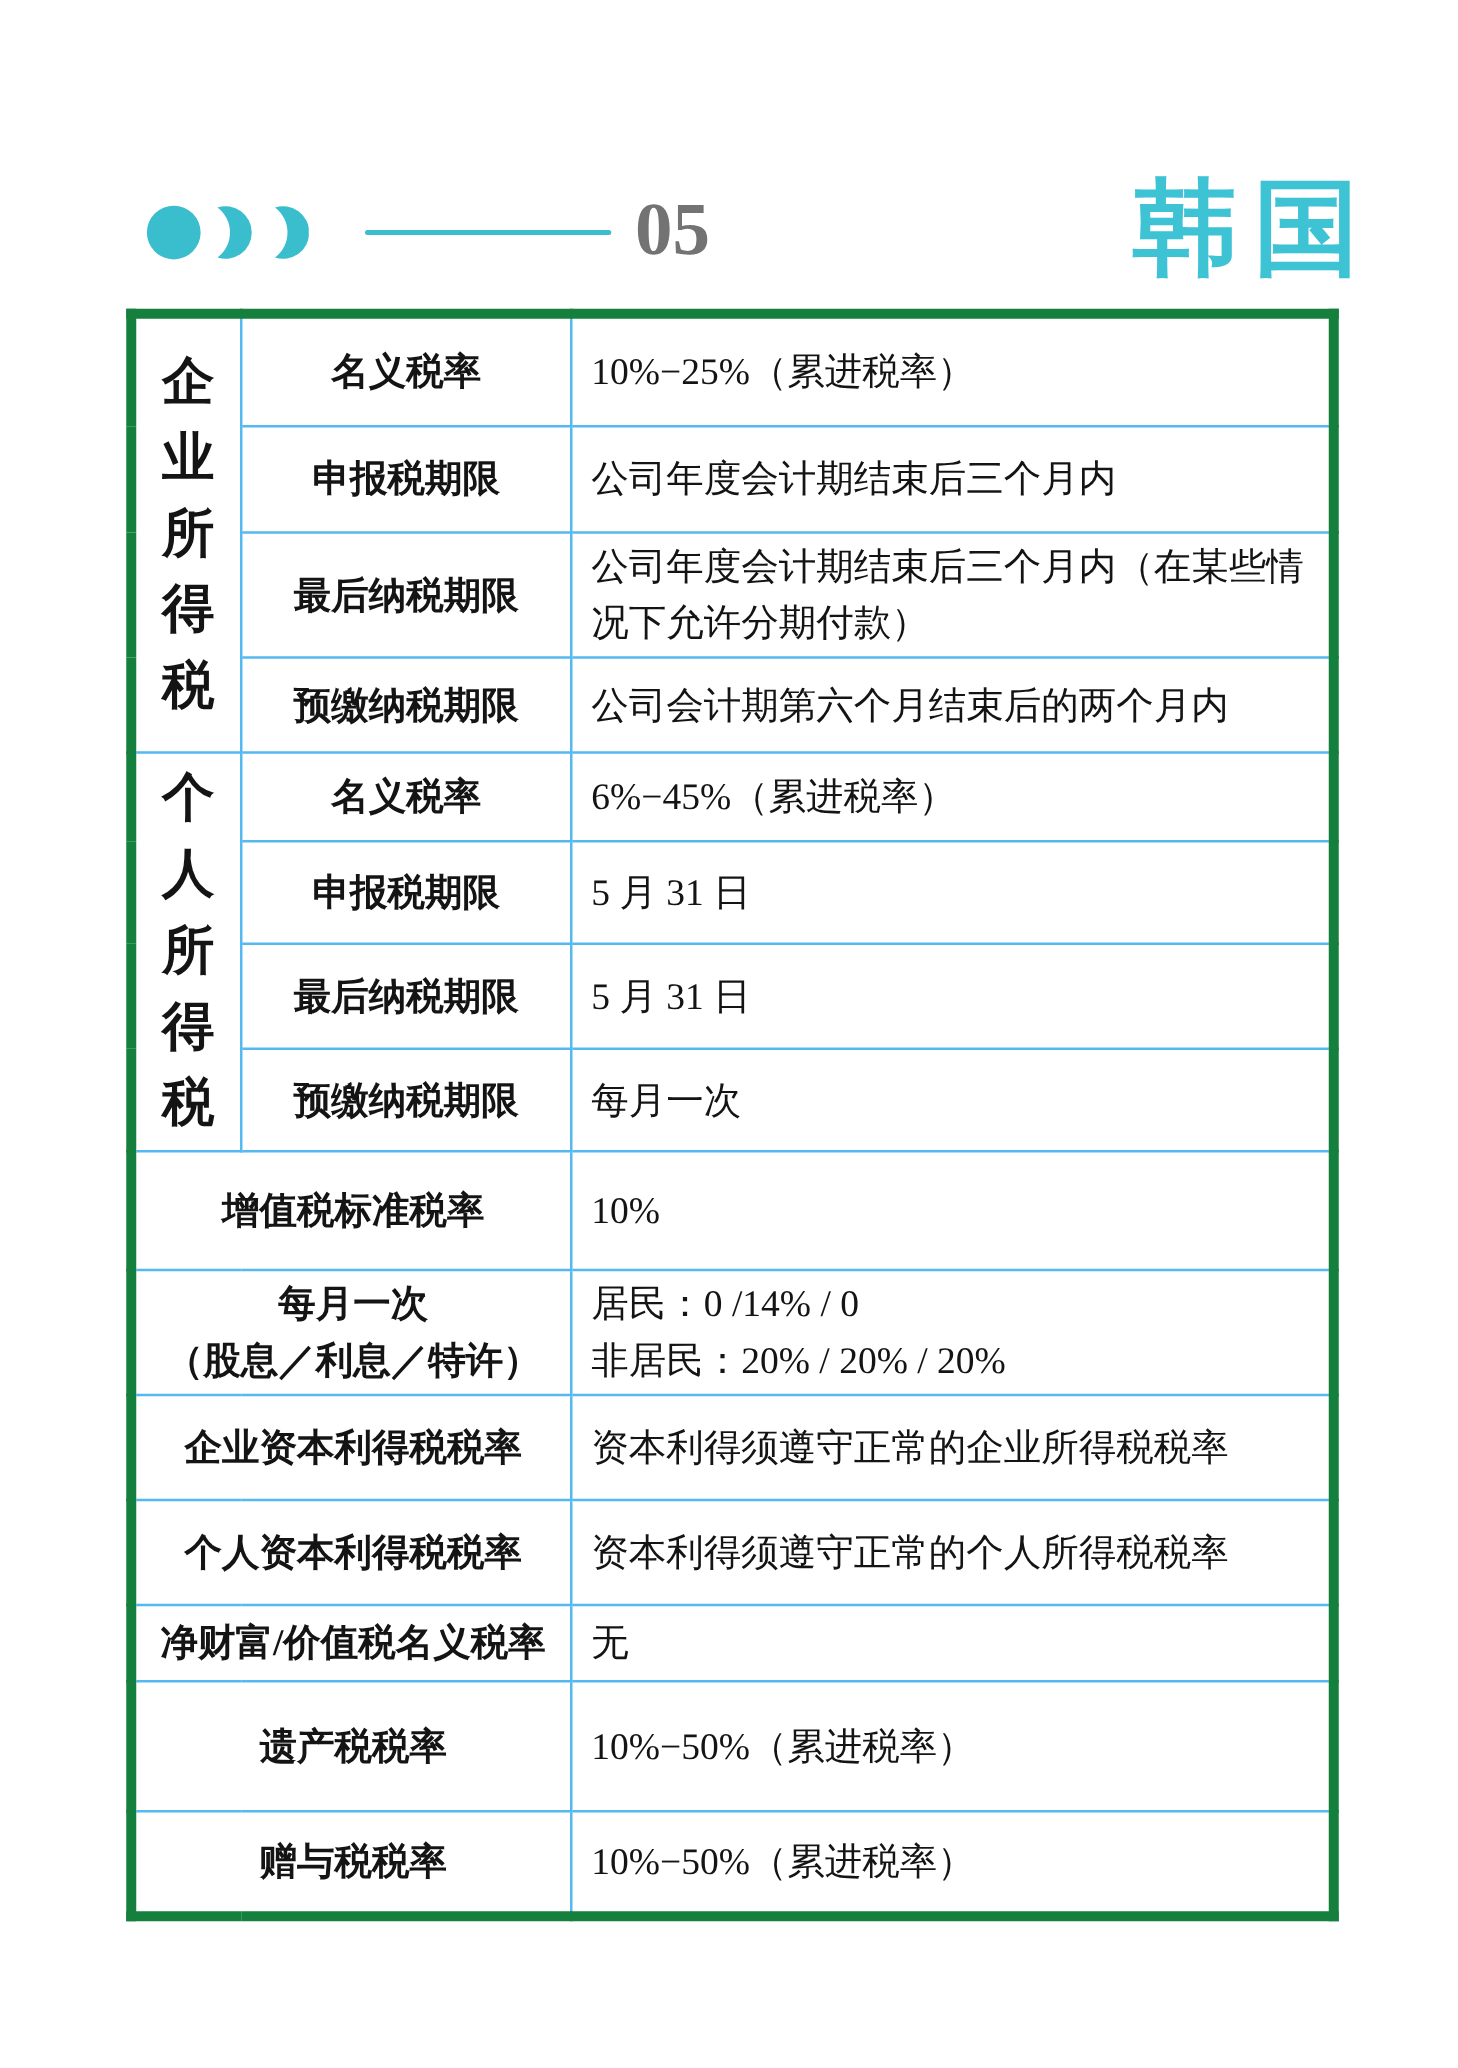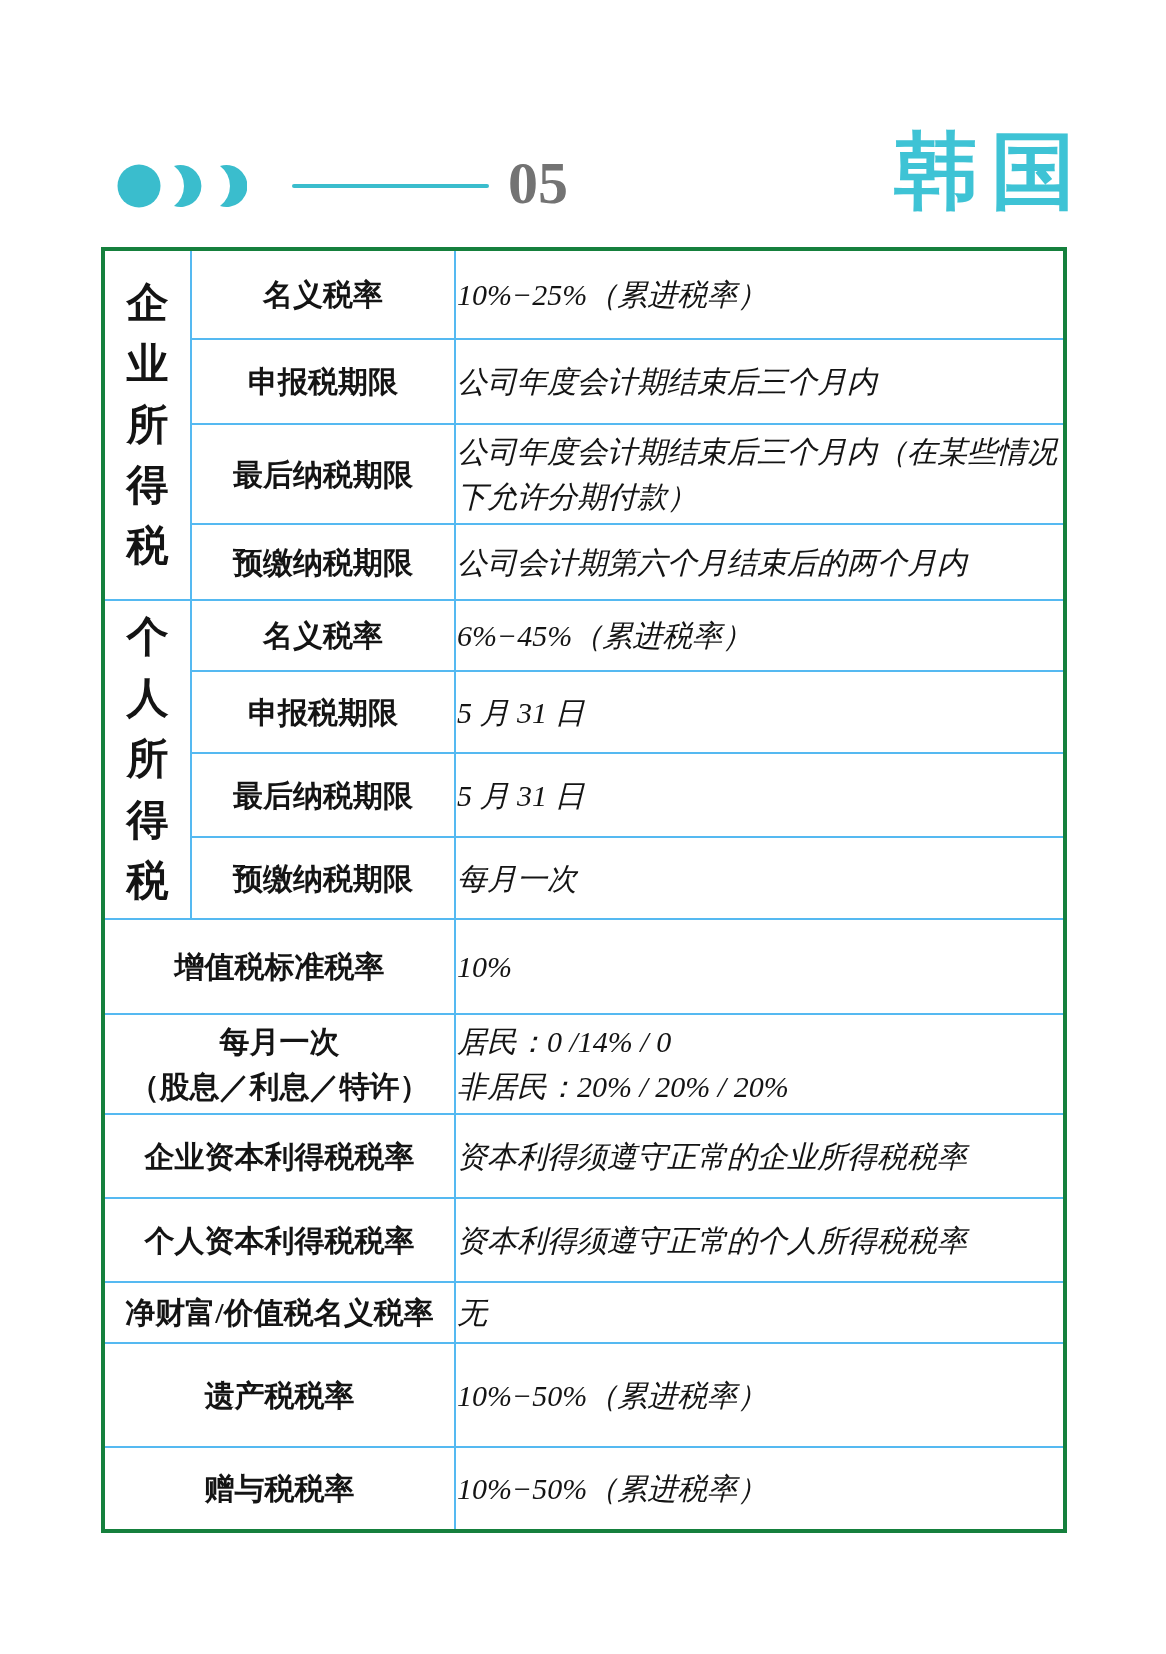--- a/index.html
+++ b/index.html
@@ -19,58 +19,57 @@
     width:197px; height:4px;
     background:#3abdcd; border-radius:2px;
   }
   .page-number {
     position:absolute; left:508px; top:153px;
     font-size:60px; line-height:1; font-weight:bold;
     color:#737373;
   }
   .page-title {
     position:absolute; left:890px; top:126px;
-    margin:4px;
+    margin:16px;
     font-size:84px; line-height:1; font-weight:bold;
     letter-spacing:13px;
     color:#3ec3d5;
     white-space:nowrap;
   }
 
   
   table.tax {
     position:absolute; left:101px; top:247px;
     width:962px;
     border-collapse:collapse; table-layout:fixed;
   }
   table.tax td {
     border:2px solid #55b9f1;
     vertical-align:middle;
     overflow:hidden;
   }
-  table.tax { border:4px solid #15803d; }
+  table.tax { border:8px solid #15803d; }
 
   td.group-cell { text-align:center; }
   .vtext {
     width:46px; margin:0 auto;
     font-size:42px; font-weight:bold; line-height:1.45;
     word-break:break-all; text-align:center;
   }
   td.lbl-cell {
     font-size:30px; font-weight:bold;
     text-align:center; line-height:1.5;
     white-space:pre-line;
     padding:2px 4px;
   }
   td.val-cell {
     font-size:30px; line-height:1.5;
-    padding:4px 6px 4px 1px;
+    padding:4px 6px 4px 15px;
     white-space:pre-line;
     text-align:left;
-    font-style:italic;
   }
 </style>
 </head>
 <body>
 
 <div class="page">
 
   <div class="ornament">
     <svg width="130" height="46" viewBox="0 0 130 46" aria-hidden="true">
       <circle cx="22" cy="23" r="21.5" fill="#3abdcd"></circle>

